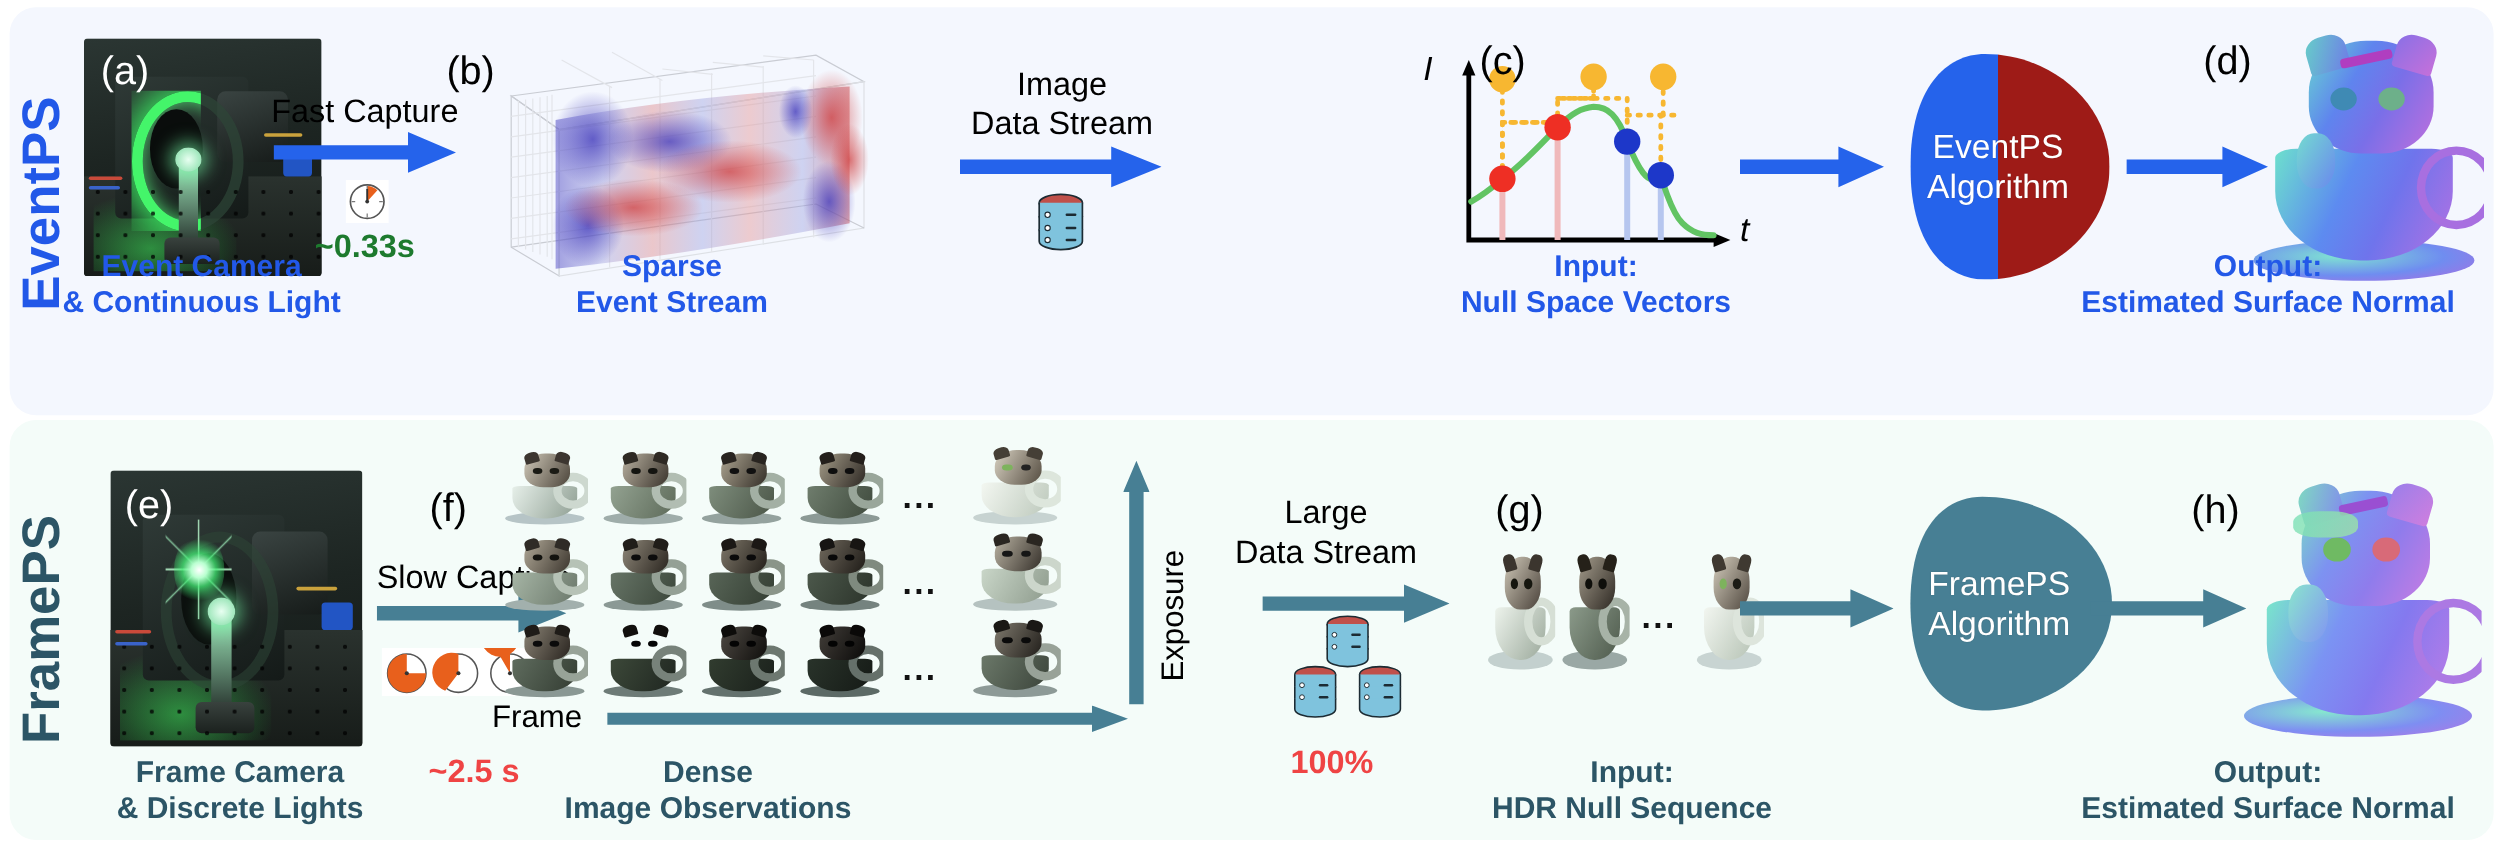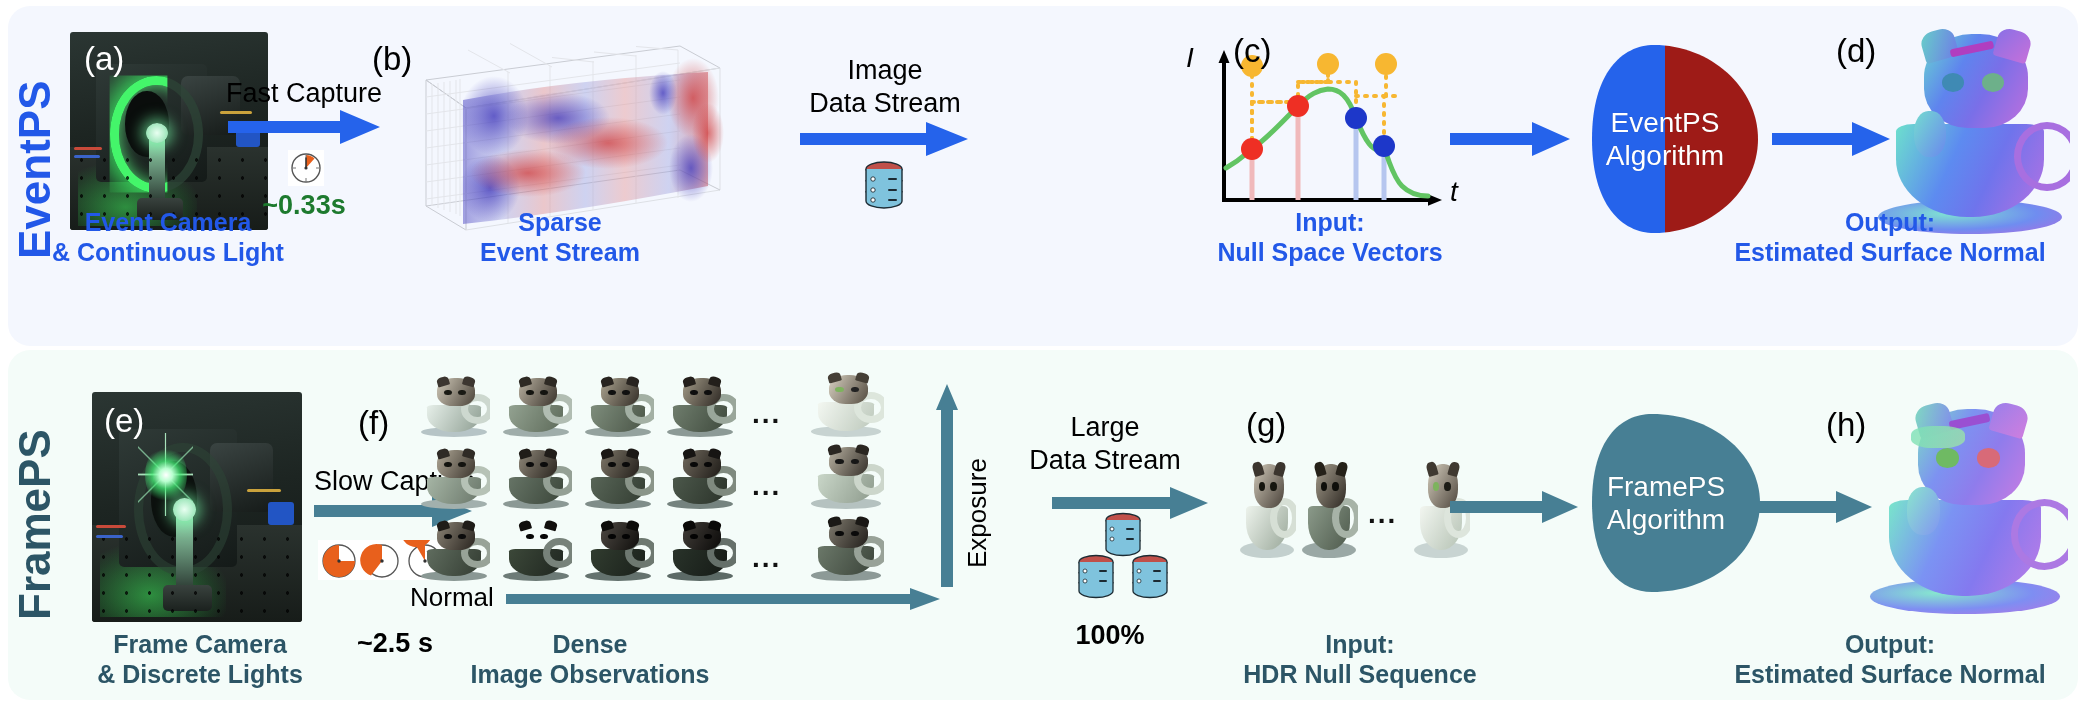--- a/index.html
+++ b/index.html
@@ -19,21 +19,21 @@
              font-family:"Liberation Sans",sans-serif;z-index:40;}
   .panel-tag.white{color:#ffffff;}
 
   .caption{position:absolute;text-align:center;font-size:25px;font-weight:bold;line-height:1.18;}
   .cap-blue{color:#2258e8;}
   .cap-teal{color:#2c5566;}
 
   .arrowlabel{position:absolute;text-align:center;font-size:27px;color:#000;line-height:1.15;}
   .timelabel{position:absolute;text-align:center;font-size:27px;font-weight:bold;}
   .t-green{color:#1d7a2e;}
-  .t-dred{color:#000000;}
+  .t-dred{color:#ef4444;}
 
   .photo{position:absolute;border-radius:3px;overflow:hidden;}
 
   
   .rig{position:relative;width:100%;height:100%;
        background:linear-gradient(170deg,#2b3633 0%,#1d2522 45%,#111614 100%);}
   .rig .bench{position:absolute;left:-5%;bottom:0;width:112%;height:42%;
        background:linear-gradient(180deg,#2a322e,#171c19);}
   .rig .benchglow{position:absolute;left:4%;bottom:2%;width:60%;height:32%;
        background:radial-gradient(ellipse at 40% 70%,rgba(60,230,90,.55),rgba(40,200,70,.12) 60%,transparent 75%);}
@@ -575,21 +575,21 @@
   </div>
 
   <svg class="arrow" style="left:936px;top:382px;" width="22" height="205" viewBox="0 0 22 205">
     <path d="M5 205 H17 V28 H22 L11 2 L0 28 H5 Z" fill="#477f94"></path>
   </svg>
   <div class="vlabel" style="left:962px;top:418px;height:150px;">Exposure</div>
 
   <svg class="arrow" style="left:506px;top:588px;" width="434" height="22" viewBox="0 0 434 22">
     <path d="M0 6 H404 V0 L434 11 L404 22 V16 H0 Z" fill="#477f94"></path>
   </svg>
-  <div class="hlabel" style="left:410px;top:582px;">Normal</div>
+  <div class="hlabel" style="left:410px;top:582px;">Frame</div>
 
   <div class="caption cap-teal" style="left:410px;top:660px;width:360px;">Image Observations</div>
   <div class="caption cap-teal" style="left:410px;top:630px;width:360px;">Dense</div>
 
   <div class="arrowlabel" style="left:1010px;top:412px;width:190px;">Large</div>
   <div class="arrowlabel" style="left:1010px;top:445px;width:190px;">Data Stream</div>
   <svg class="arrow" style="left:1052px;top:486px;" width="156" height="34" viewBox="0 0 156 34">
     <path d="M0 11 H118 V1 L156 17 L118 33 V23 H0 Z" fill="#477f94"></path>
   </svg>
   <svg class="db" style="left:1070px;top:512px;" width="106" height="92" viewBox="0 0 106 92">

